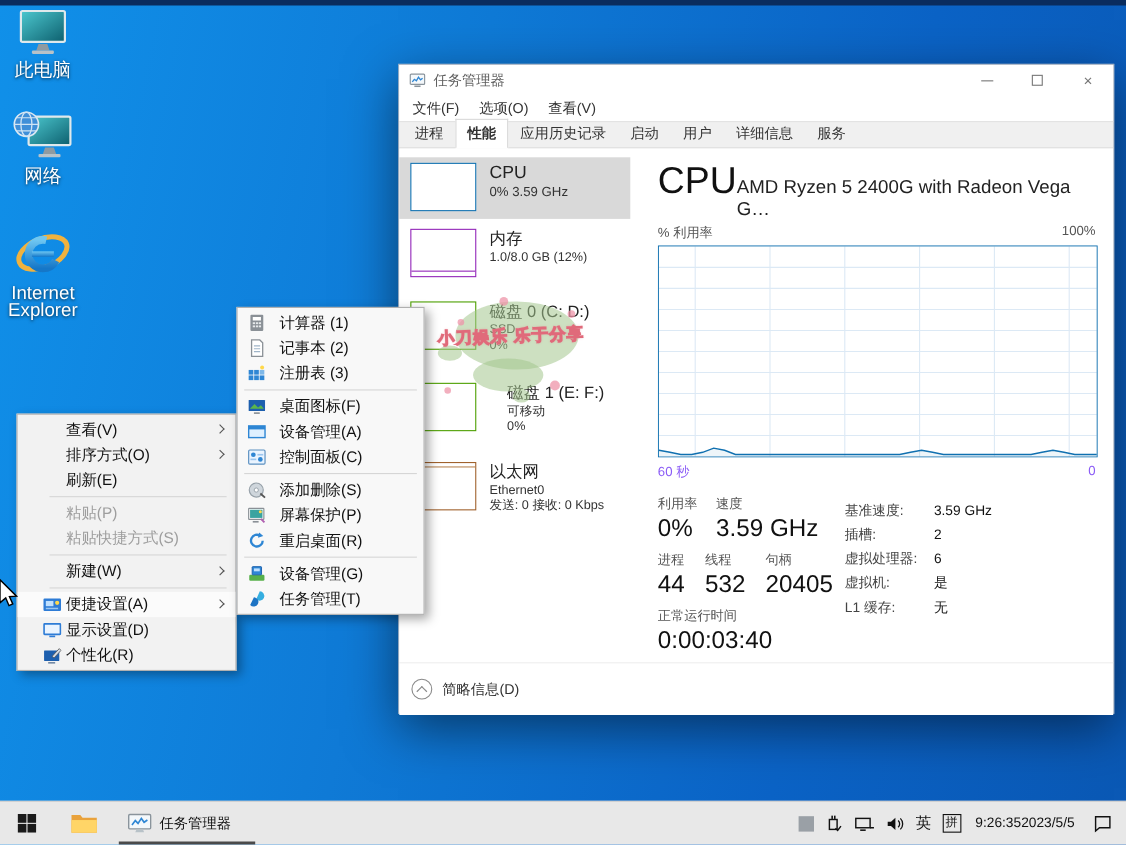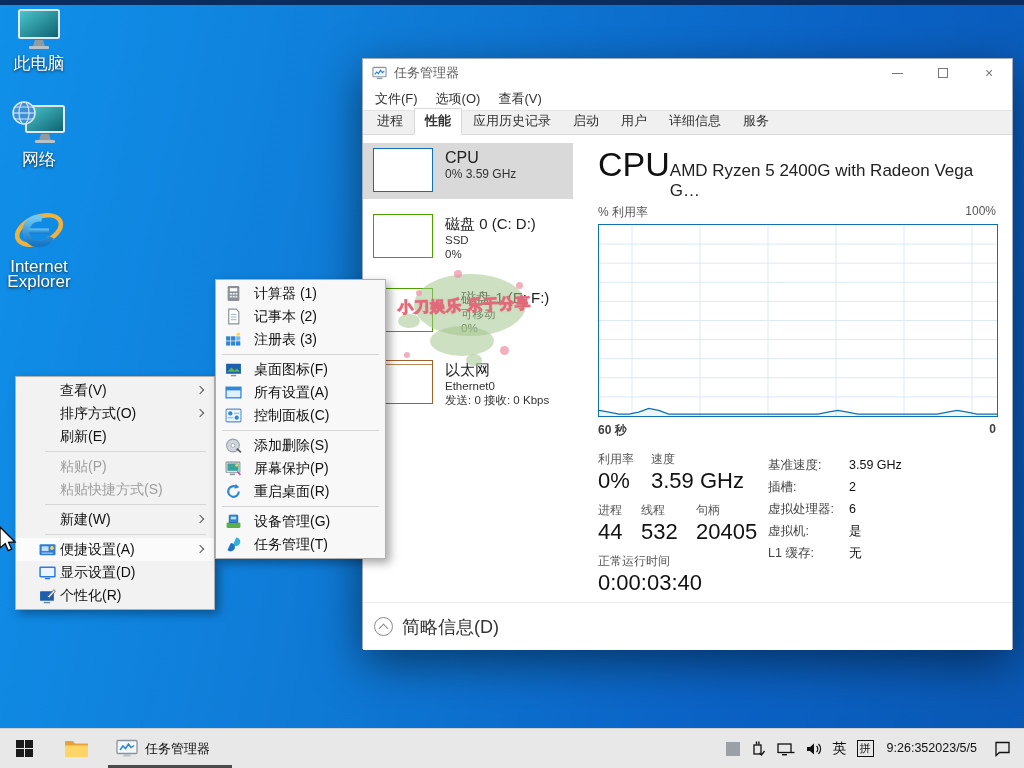--- a/index.html
+++ b/index.html
@@ -62,21 +62,21 @@
   .it-eth { margin-top:10px; height:62px; }
 
   
   .main { position:absolute; left:218px; top:0; right:0; bottom:0; padding:0 16px 0 17px; }
   .cpuhead { display:flex; align-items:baseline; margin-top:10px; }
   .cpuhead .big { font-size:34px; font-weight:300; color:#111; letter-spacing:0; }
   .cpuhead .sub { margin-left:auto; font-size:17px; color:#222; }
   .chartlabels { display:flex; font-size:12px; color:#555; margin-top:3px; }
   .chartlabels .r { margin-left:auto; }
   .chartwrap { margin-top:3px; }
-  .chartbottom { display:flex; font-size:12px; color:#404040; margin-top:2px;font-weight:bold; }
+  .chartbottom { display:flex; font-size:12px; color:#8b5cf6; margin-top:2px; }
   .chartbottom .r { margin-left:auto; }
 
   .stats { position:relative; margin-top:13px; }
   .srow { display:flex; margin-bottom:9px; }
   .cell .clab { font-size:12px; color:#555; line-height:15px; }
   .cell .cval { font-size:22px; color:#111; line-height:27px; }
   .cw53 { width:53px; } .cw43 { width:43px; } .cw55 { width:55px; }
   .rstats { position:absolute; left:170px; top:2px; font-size:12.5px; line-height:22px; }
   .rrow { display:flex; }
   .rlab { width:81px; color:#444; }
@@ -84,21 +84,21 @@
   .uptime { margin-top:4px; }
   .uptime .clab { font-size:12px; color:#555; line-height:15px; }
   .uptime .cval { font-size:22px; color:#111; line-height:28px; }
 
   .tmfooter { height:48px; border-top:1px solid #ececec; display:flex; align-items:center;
     padding-left:11px; background:#fff; }
   .circ { width:19px; height:19px; border:1.5px solid #8a8a8a; border-radius:50%;
     position:relative; margin-right:9px; }
   .circ::after { content:""; position:absolute; left:5px; top:7px; width:6px; height:6px;
     border-left:1.5px solid #8a8a8a; border-top:1.5px solid #8a8a8a; transform:rotate(45deg); }
-  .tmfooter .ftext { font-size:18px; color:#333; }
+  .tmfooter .ftext { font-size:13px; color:#333; }
 
   
   .menu { position:absolute; background:#f2f2f2; border:1px solid #b0b0b0;
     box-shadow:4px 4px 9px rgba(0,0,0,.35); padding:2px 0; font-size:14px; color:#111; z-index:60; }
   #menu1 { left:15px; top:376px; width:200px; }
   .mi { height:23px; line-height:23px; padding-left:44px; position:relative; white-space:nowrap; }
   .mi.dis { color:#9e9e9e; }
   .mi.hl { background:#fbfbfb; }
   .mi .arr { position:absolute; right:11px; top:8px; width:6px; height:6px;
     border-top:1.6px solid #555; border-right:1.6px solid #555; transform:rotate(45deg); }
@@ -226,20 +226,27 @@
       <span class="tab">服务</span>
     </div>
 
     <div class="tmbody">
       <div class="sidebar">
         <div class="sideitem sel it-cpu">
           <div class="thumb t-cpu"></div>
           <div>
             <div class="stitle" style="font-size:16px;">CPU</div>
             <div class="ssub" style="font-size:12px;">0% 3.59 GHz</div>
+          </div>
+        </div>
+        <div class="sideitem it-mem">
+          <div class="thumb t-mem"></div>
+          <div>
+            <div class="stitle">内存</div>
+            <div class="ssub">1.0/8.0 GB (12%)</div>
           </div>
         </div>
         <div class="sideitem it-d0">
           <div class="thumb t-disk"></div>
           <div>
             <div class="stitle">磁盘 0 (C: D:)</div>
             <div class="ssub">SSD</div>
             <div class="ssub">0%</div>
           </div>
         </div>
@@ -470,21 +477,21 @@
             <rect x="5.5" y="13" width="5" height="1.4" fill="#8a9096"></rect>
           </svg>
       </span><span>桌面图标(F)</span>
     </div>
     <div class="mi">
       <span class="mic">
         <svg width="17" height="17" viewBox="0 0 16 16">
             <rect x="1" y="3" width="14" height="10" fill="#dff0ff" stroke="#2e86d4" stroke-width="1.2"></rect>
             <rect x="1" y="3" width="14" height="3" fill="#2e86d4"></rect>
           </svg>
-      </span><span>所有设置(A)</span>
+      </span><span>设备管理(A)</span>
     </div>
     <div class="mi">
       <span class="mic">
         <svg width="17" height="17" viewBox="0 0 16 16">
             <rect x="1" y="2" width="14" height="12" rx="1" fill="#eaf4ff" stroke="#5a8fc0" stroke-width="1"></rect>
             <circle cx="5" cy="6" r="2" fill="#2e86d4"></circle>
             <circle cx="11" cy="10" r="2" fill="#2e86d4"></circle>
             <rect x="8.5" y="5.3" width="5" height="1.4" fill="#9cc6ef"></rect>
             <rect x="2.5" y="9.3" width="5" height="1.4" fill="#9cc6ef"></rect>
           </svg>

